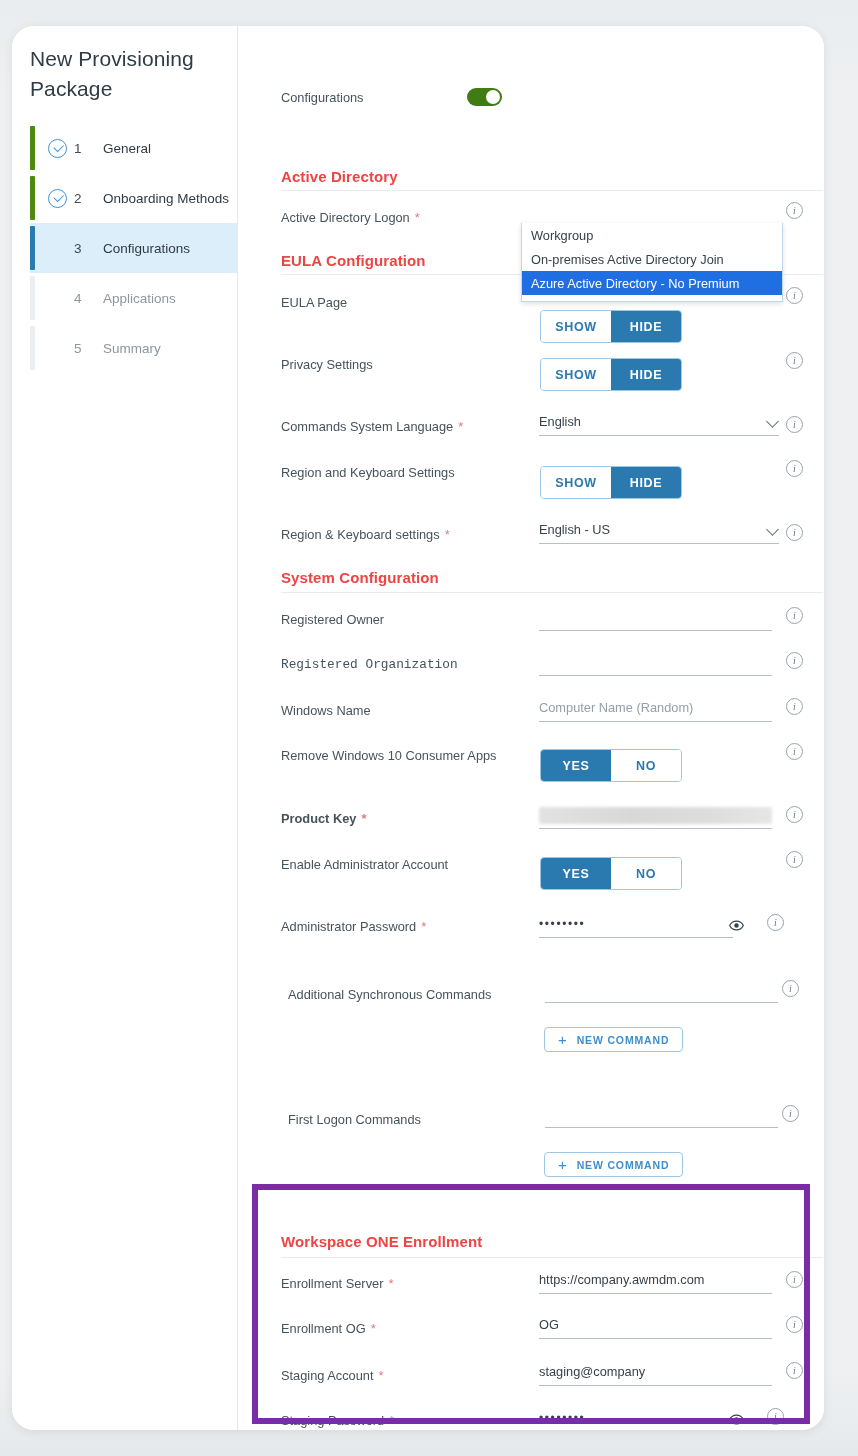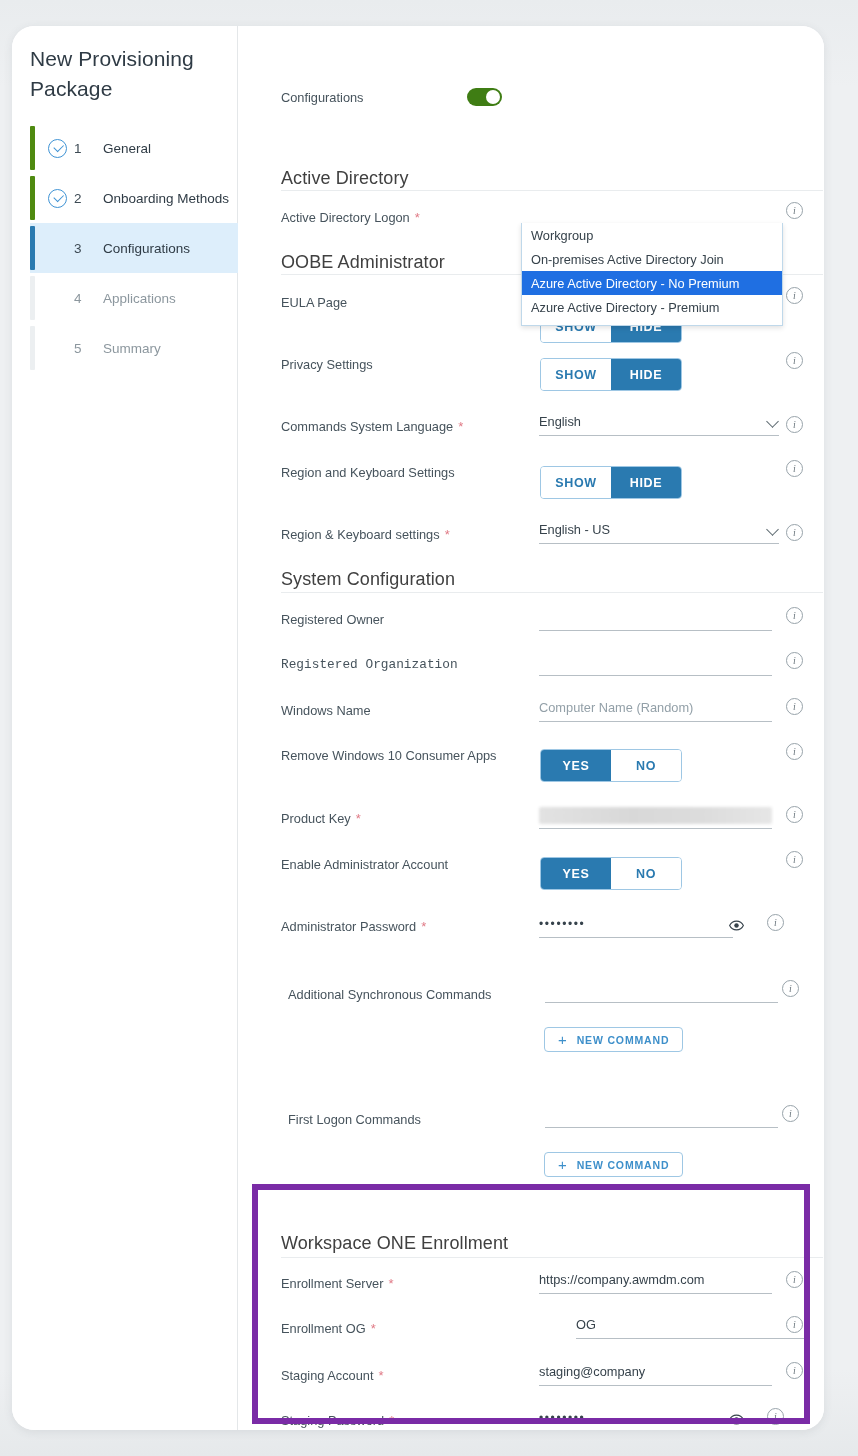--- a/index.html
+++ b/index.html
@@ -81,21 +81,21 @@
     width: 585px; height: 100%;
     background: #fff;
   }
   .lbl {
     position: absolute;
     font-size: 12.8px; color: #46535c; white-space: nowrap;
   }
   .req { color: #e07a86; font-size: 13px; margin-left: 5px; }
   .sec-head {
     position: absolute;
-    font-size: 18px; font-weight: 400; color: #404040;
+    font-size: 15px; font-weight: 700; color: #ef4444;
     letter-spacing: .1px;
   }
   .sec-rule {
     position: absolute; height: 1px; background: #e9ecee;
   }
 
   
   .field {
     position: absolute;
     border-bottom: 1px solid #b7bfc5;
@@ -276,21 +276,21 @@
 
       <div class="lbl" style="left:42px; top:184px;">
         <span>Active Directory Logon</span><span class="req">*</span>
       </div>
       <div class="field thick" style="left:300px; top:176px; width:240px;">
         <span>Azure Active Directory - No Premiu</span>
         <span class="caret"></span>
       </div>
       <div class="info" style="left:547px; top:176px;">i</div>
 
-      <div class="sec-head" style="left:42px; top:226px;">OOBE Administrator</div>
+      <div class="sec-head" style="left:42px; top:226px;">EULA Configuration</div>
       <div class="sec-rule" style="left:42px; top:248px; width:542px;"></div>
 
       <div class="lbl" style="left:42px; top:269px;">EULA Page</div>
       <div class="info" style="left:547px; top:261px;">i</div>
 
       <div class="lbl" style="left:42px; top:331px;">Privacy Settings</div>
       <div class="seg" style="left:301px; top:332px;">
         <div>SHOW</div>
         <div class="on">HIDE</div>
       </div>
@@ -342,21 +342,21 @@
       </div>
       <div class="info" style="left:547px; top:672px;">i</div>
 
       <div class="lbl" style="left:42px; top:722px;">Remove Windows 10 Consumer Apps</div>
       <div class="seg" style="left:301px; top:723px;">
         <div class="on">YES</div>
         <div>NO</div>
       </div>
       <div class="info" style="left:547px; top:717px;">i</div>
 
-      <div class="lbl" style="left:42px; top:785px;">
+      <div class="lbl" style="left:42px; top:785px;font-weight:bold;">
         <span>Product Key</span><span class="req">*</span>
       </div>
       <div class="field" style="left:300px; top:781px; width:233px;"></div>
       <div class="redact" style="left:300px; top:781px; width:233px;"></div>
       <div class="info" style="left:547px; top:780px;">i</div>
 
       <div class="lbl" style="left:42px; top:831px;">Enable Administrator Account</div>
       <div class="seg" style="left:301px; top:831px;">
         <div class="on">YES</div>
         <div>NO</div>
@@ -402,21 +402,21 @@
         <span>Enrollment Server</span><span class="req">*</span>
       </div>
       <div class="field" style="left:300px; top:1246px; width:233px;">
         <span>https://company.awmdm.com</span>
       </div>
       <div class="info" style="left:547px; top:1245px;">i</div>
 
       <div class="lbl" style="left:42px; top:1295px;">
         <span>Enrollment OG</span><span class="req">*</span>
       </div>
-      <div class="field" style="left:300px; top:1291px; width:233px;margin-left:37px;">
+      <div class="field" style="left:300px; top:1291px; width:233px;">
         <span>OG</span>
       </div>
       <div class="info" style="left:547px; top:1290px;">i</div>
 
       <div class="lbl" style="left:42px; top:1342px;">
         <span>Staging Account</span><span class="req">*</span>
       </div>
       <div class="field" style="left:300px; top:1338px; width:233px;">
         <span>staging@company</span>
       </div>
@@ -438,19 +438,18 @@
 
     <div class="eula-seg">
       <div>SHOW</div>
       <div class="on">HIDE</div>
     </div>
 
     <div class="ddmenu">
       <div class="opt">Workgroup</div>
       <div class="opt">On-premises Active Directory Join</div>
       <div class="opt sel">Azure Active Directory - No Premium</div>
-      <div class="opt">Azure Active Directory - Premium</div>
     </div>
 
   </div>
 
   <div class="hl-box"></div>
 </div>
 
 </body></html>

